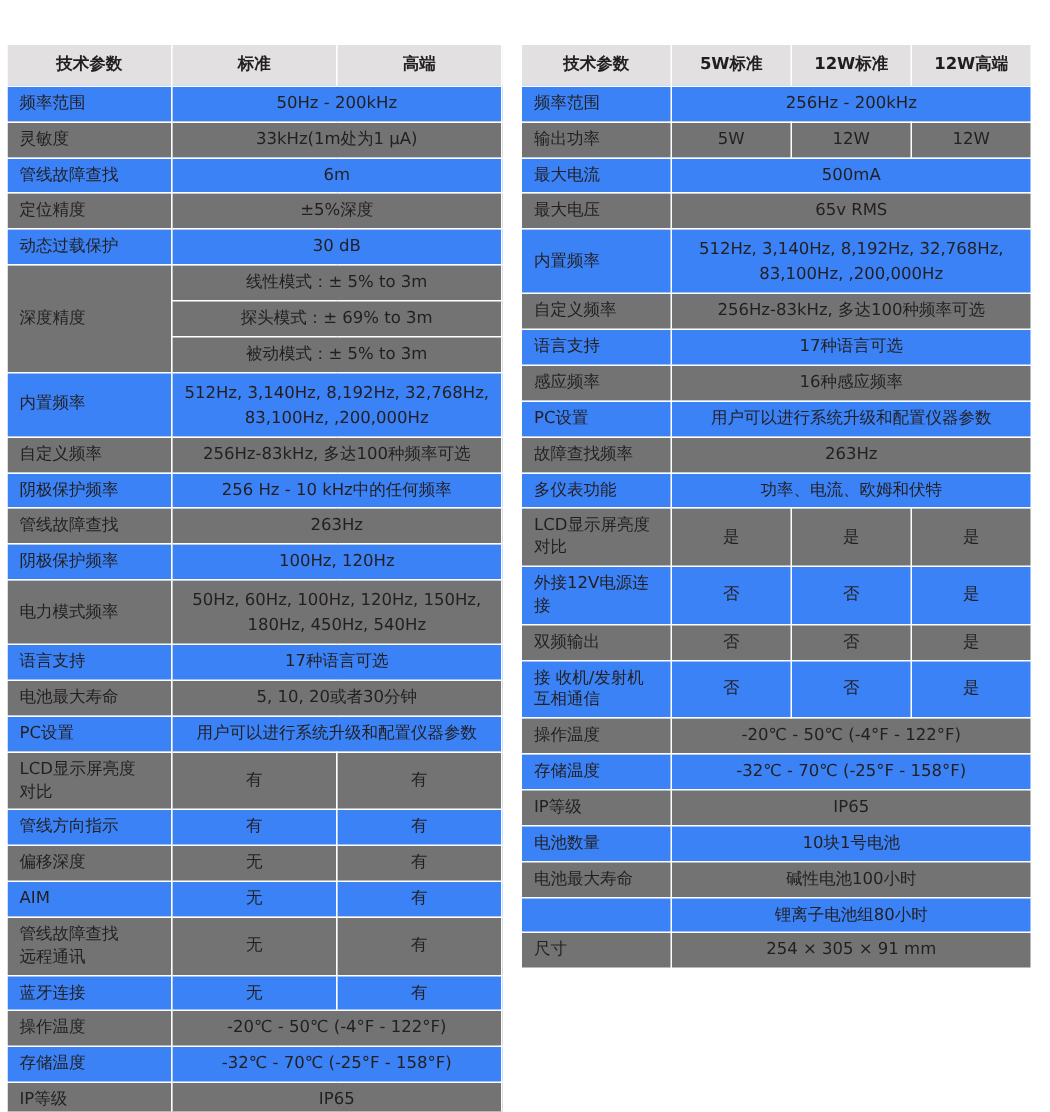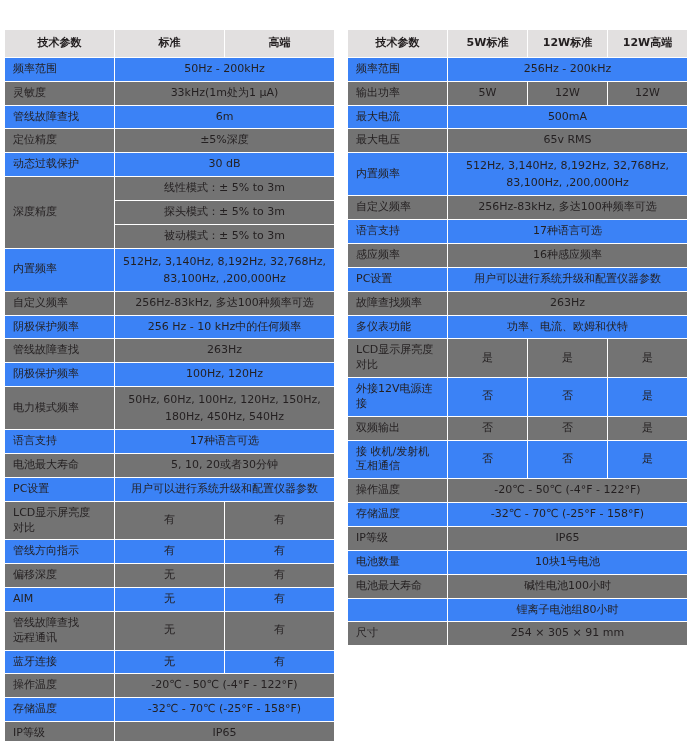--- a/index.html
+++ b/index.html
@@ -105,21 +105,21 @@
         <tr class="rowB">
           <td class="label">动态过载保护</td>
           <td class="val" colspan="2">30 dB</td>
         </tr>
 
         <tr class="rowA">
           <td class="label" rowspan="3">深度精度</td>
           <td class="sub" colspan="2">线性模式：± 5% to 3m</td>
         </tr>
         <tr class="rowA">
-          <td class="sub" colspan="2">探头模式：± 5% to 3m</td>
+          <td class="sub" colspan="2">探头模式：± 69% to 3m</td>
         </tr>
         <tr class="rowA">
           <td class="sub" colspan="2">被动模式：± 5% to 3m</td>
         </tr>
 
         <tr class="rowB">
           <td class="label">内置频率</td>
           <td class="val multiline" colspan="2" style="white-space:pre-line">512Hz, 3,140Hz, 8,192Hz, 32,768Hz,
 83,100Hz, ,200,000Hz</td>
         </tr>

